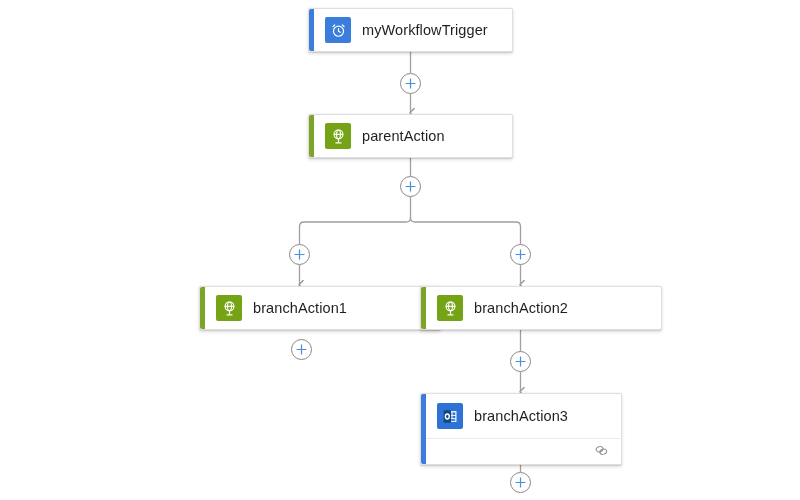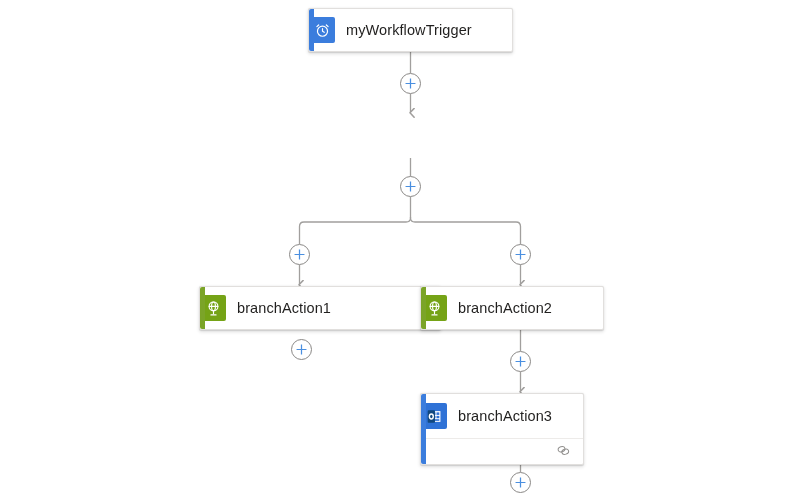--- a/index.html
+++ b/index.html
@@ -36,21 +36,21 @@
     box-sizing: border-box;
     box-shadow: 0 1.6px 3.6px rgba(0,0,0,0.13), 0 0.3px 0.9px rgba(0,0,0,0.10);
     display: flex;
     flex-direction: column;
   }
   .node-main {
     display: flex;
     align-items: center;
     height: 100%;
     box-sizing: border-box;
-    padding-left: 0;
+    padding-left: 16px;
   }
   .node.has-footer .node-main {
     height: 44px;
     flex: 0 0 44px;
   }
   .accent {
     position: absolute;
     left: 0;
     top: 0;
     bottom: 0;
@@ -147,54 +147,69 @@
           <circle cx="12" cy="13" r="7.1"></circle>
           <path d="M12 9.4 L12 13 L14.4 14.6"></path>
           <path d="M6.6 4.2 L4.1 6.6"></path>
           <path d="M17.4 4.2 L19.9 6.6"></path>
         </svg>
       </span>
       <span class="node-title">myWorkflowTrigger</span>
     </div>
   </div>
 
-
-  <div class="node" style="left:199px; top:286px; width:242px; height:44px;">
+  <div class="node" style="left:308px; top:114px; width:205px; height:44px;">
     <span class="accent green"></span>
     <div class="node-main">
       <span class="icon-tile green">
         <svg width="17" height="17" viewBox="0 0 24 24" fill="none" stroke="#ffffff" stroke-width="1.6" stroke-linecap="round">
           <circle cx="12" cy="9" r="6.2"></circle>
           <ellipse cx="12" cy="9" rx="2.7" ry="6.2"></ellipse>
           <path d="M5.9 9 L18.1 9"></path>
           <path d="M12 15.2 L12 19.3"></path>
           <path d="M8.4 21 L15.6 21"></path>
         </svg>
       </span>
-      <span class="node-title">branchAction1</span>
-    </div>
-  </div>
-
-  <div class="node" style="left:420px; top:286px; width:184px; height:44px;">
+      <span class="node-title">parentAction</span>
+    </div>
+  </div>
+
+  <div class="node" style="left:199px; top:286px; width:242px; height:44px;">
     <span class="accent green"></span>
     <div class="node-main">
       <span class="icon-tile green">
         <svg width="17" height="17" viewBox="0 0 24 24" fill="none" stroke="#ffffff" stroke-width="1.6" stroke-linecap="round">
           <circle cx="12" cy="9" r="6.2"></circle>
           <ellipse cx="12" cy="9" rx="2.7" ry="6.2"></ellipse>
           <path d="M5.9 9 L18.1 9"></path>
           <path d="M12 15.2 L12 19.3"></path>
           <path d="M8.4 21 L15.6 21"></path>
         </svg>
       </span>
+      <span class="node-title">branchAction1</span>
+    </div>
+  </div>
+
+  <div class="node" style="left:420px; top:286px; width:242px; height:44px;">
+    <span class="accent green"></span>
+    <div class="node-main">
+      <span class="icon-tile green">
+        <svg width="17" height="17" viewBox="0 0 24 24" fill="none" stroke="#ffffff" stroke-width="1.6" stroke-linecap="round">
+          <circle cx="12" cy="9" r="6.2"></circle>
+          <ellipse cx="12" cy="9" rx="2.7" ry="6.2"></ellipse>
+          <path d="M5.9 9 L18.1 9"></path>
+          <path d="M12 15.2 L12 19.3"></path>
+          <path d="M8.4 21 L15.6 21"></path>
+        </svg>
+      </span>
       <span class="node-title">branchAction2</span>
     </div>
   </div>
 
-  <div class="node has-footer" style="left:420px; top:393px; width:164px; height:72px;">
+  <div class="node has-footer" style="left:420px; top:393px; width:202px; height:72px;">
     <span class="accent blue"></span>
     <div class="node-main">
       <span class="icon-tile outlook">
         <svg width="19" height="19" viewBox="0 0 24 24">
           <rect x="8.5" y="5.2" width="11" height="13.6" fill="#ffffff"></rect>
           <rect x="10" y="6.8" width="3.3" height="3.2" fill="#2f72d6"></rect>
           <rect x="14.5" y="6.8" width="3.6" height="3.2" fill="#2f72d6"></rect>
           <rect x="10" y="11.2" width="3.3" height="3" fill="#2f72d6"></rect>
           <rect x="14.5" y="11.2" width="3.6" height="3" fill="#2f72d6"></rect>
           <rect x="10" y="15.4" width="8.1" height="2.1" fill="#2f72d6"></rect>

